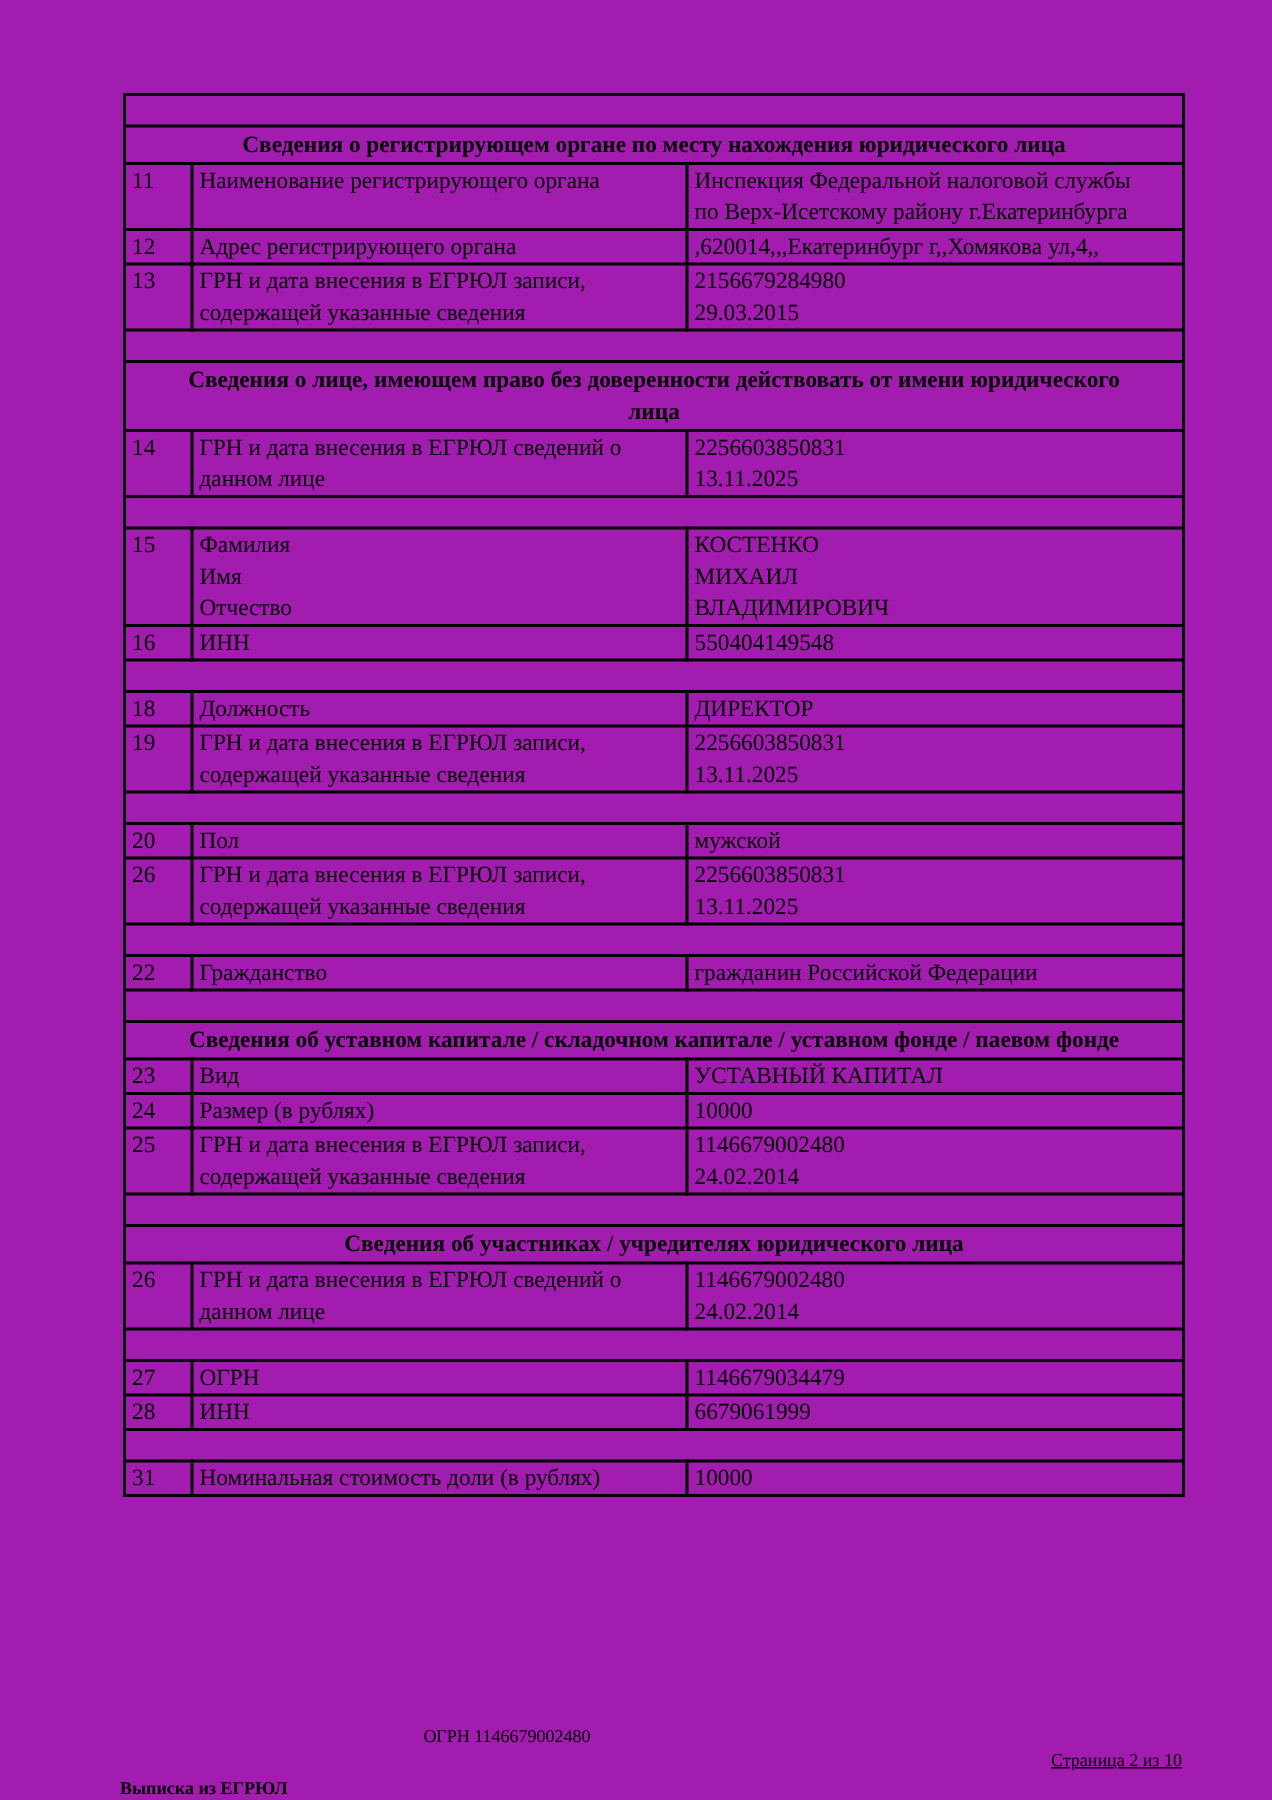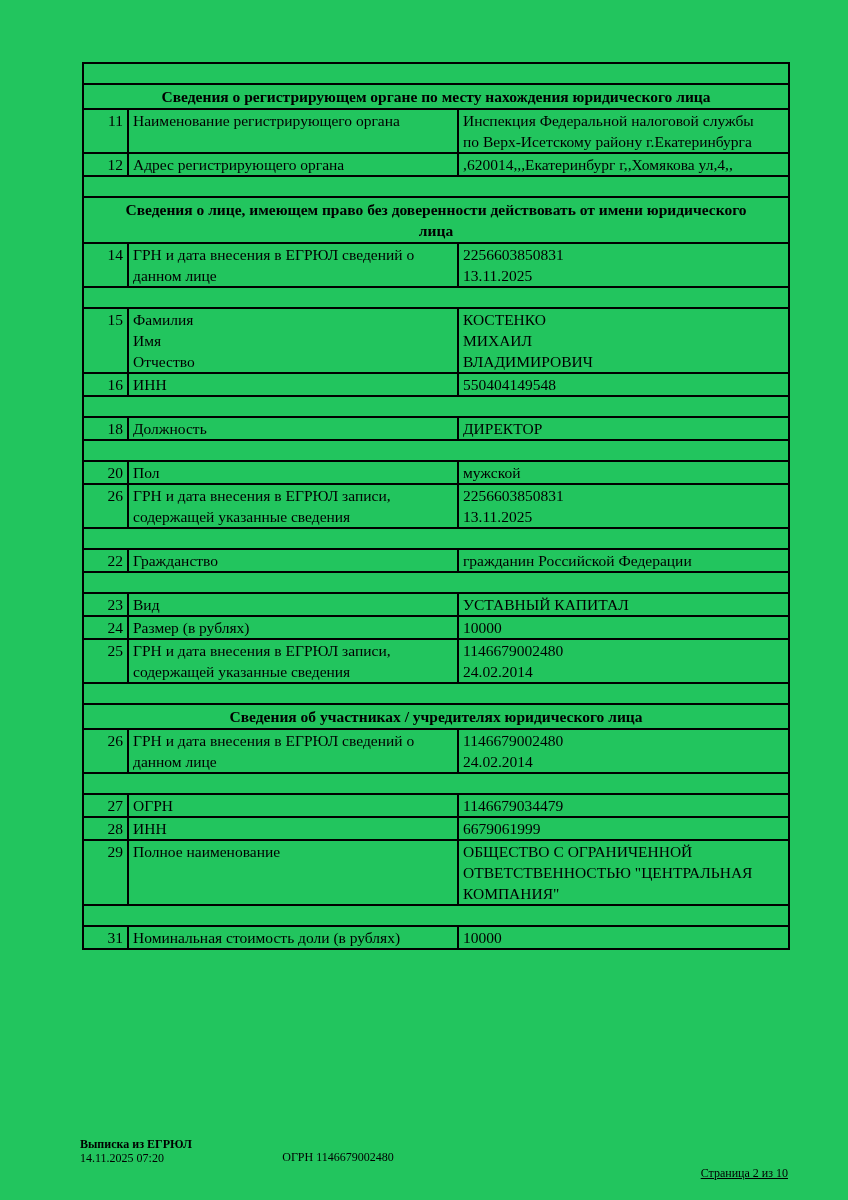--- a/index.html
+++ b/index.html
@@ -5,59 +5,59 @@
   html, body {
     margin: 0;
     padding: 0;
     background: #e8e8e8;
   }
   .page {
     position: relative;
     width: 848px;
     height: 1200px;
     margin: 0 auto;
-    background: #22c55e;
+    background: #a21caf;
     font-family: "Liberation Serif", "DejaVu Serif", serif;
     color: #000000;
     overflow: hidden;
   }
   table.doc {
     position: absolute;
     left: 82px;
     top: 62px;
     width: 706px;
     border-collapse: collapse;
     table-layout: fixed;
   }
   table.doc td {
     border: 2px solid #000000;
     padding: 0 4px;
     vertical-align: top;
     font-size: 15.5px;
     line-height: 21px;
     overflow: hidden;
   }
-  td.num   { text-align: right; padding: 0 2px; margin-top: 16px; }
+  td.num   { text-align: left; padding: 0 2px; margin-top: 16px; }
   tr.spacer td { height: 19px; padding: 0; }
   tr.section td {
     font-weight: bold;
     text-align: center;
     padding: 1px 6px;
   }
   .pre { white-space: pre-line; }
   .footer {
     position: absolute;
     left: 0;
     top: 1138px;
     width: 848px;
     font-size: 12px;
     line-height: 13.5px;
   }
   .footer-left   { position: absolute; left: 80px; top: 0; }
-  .footer-left .line1 { font-weight: bold; }
+  .footer-left .line1 { font-weight: bold; margin-top: 48px; }
   .footer-center { position: absolute; left: 0; width: 676px; top: 13px; text-align: center; }
   .footer-right  { position: absolute; right: 60px; top: 29px; text-align: center; text-decoration: underline; }
 </style>
 </head>
 <body>
 
 <div class="page">
 
   <table class="doc">
     <colgroup>
@@ -78,20 +78,27 @@
         <td class="num">11</td>
         <td class="pre">Наименование регистрирующего органа</td>
         <td class="pre">Инспекция Федеральной налоговой службы
 по Верх-Исетскому району г.Екатеринбурга</td>
       </tr>
       <tr>
         <td class="num">12</td>
         <td class="pre">Адрес регистрирующего органа</td>
         <td class="pre">,620014,,,Екатеринбург г,,Хомякова ул,4,,</td>
       </tr>
+      <tr>
+        <td class="num">13</td>
+        <td class="pre">ГРН и дата внесения в ЕГРЮЛ записи,
+содержащей указанные сведения</td>
+        <td class="pre">2156679284980
+29.03.2015</td>
+      </tr>
 
       <tr class="spacer">
           <td colspan="3"></td>
         </tr>
 
       <tr class="section">
         <td colspan="3" class="pre">Сведения о лице, имеющем право без доверенности действовать от имени юридического
 лица</td>
       </tr>
 
@@ -124,20 +131,27 @@
 
       <tr class="spacer">
           <td colspan="3"></td>
         </tr>
 
       <tr>
         <td class="num">18</td>
         <td class="pre">Должность</td>
         <td class="pre">ДИРЕКТОР</td>
       </tr>
+      <tr>
+        <td class="num">19</td>
+        <td class="pre">ГРН и дата внесения в ЕГРЮЛ записи,
+содержащей указанные сведения</td>
+        <td class="pre">2256603850831
+13.11.2025</td>
+      </tr>
 
       <tr class="spacer">
           <td colspan="3"></td>
         </tr>
 
       <tr>
         <td class="num">20</td>
         <td class="pre">Пол</td>
         <td class="pre">мужской</td>
       </tr>
@@ -156,20 +170,23 @@
       <tr>
         <td class="num">22</td>
         <td class="pre">Гражданство</td>
         <td class="pre">гражданин Российской Федерации</td>
       </tr>
 
       <tr class="spacer">
           <td colspan="3"></td>
         </tr>
 
+      <tr class="section">
+        <td colspan="3" class="pre">Сведения об уставном капитале / складочном капитале / уставном фонде / паевом фонде</td>
+      </tr>
 
       <tr>
         <td class="num">23</td>
         <td class="pre">Вид</td>
         <td class="pre">УСТАВНЫЙ КАПИТАЛ</td>
       </tr>
       <tr>
         <td class="num">24</td>
         <td class="pre">Размер (в рублях)</td>
         <td class="pre">10000</td>
@@ -204,27 +221,20 @@
 
       <tr>
         <td class="num">27</td>
         <td class="pre">ОГРН</td>
         <td class="pre">1146679034479</td>
       </tr>
       <tr>
         <td class="num">28</td>
         <td class="pre">ИНН</td>
         <td class="pre">6679061999</td>
-      </tr>
-      <tr>
-        <td class="num">29</td>
-        <td class="pre">Полное наименование</td>
-        <td class="pre">ОБЩЕСТВО С ОГРАНИЧЕННОЙ
-ОТВЕТСТВЕННОСТЬЮ "ЦЕНТРАЛЬНАЯ
-КОМПАНИЯ"</td>
       </tr>
 
       <tr class="spacer">
           <td colspan="3"></td>
         </tr>
 
       <tr>
         <td class="num">31</td>
         <td class="pre">Номинальная стоимость доли (в рублях)</td>
         <td class="pre">10000</td>

